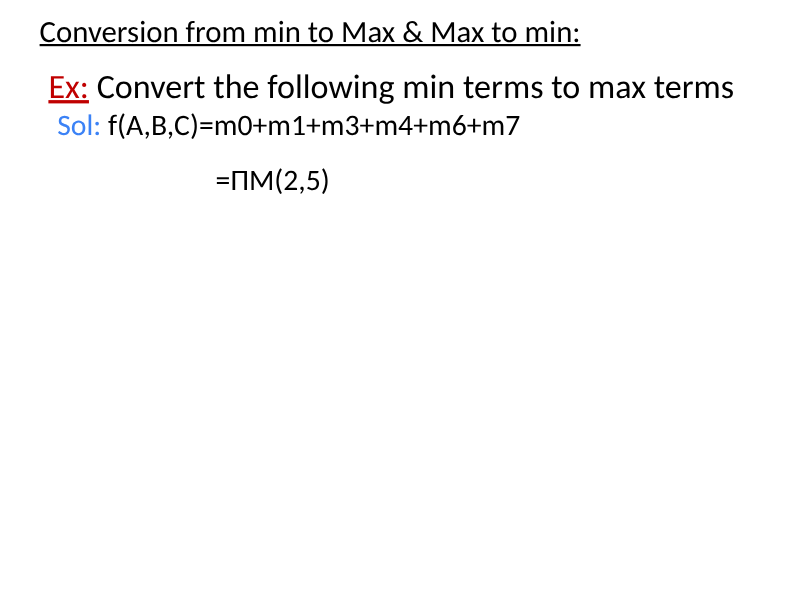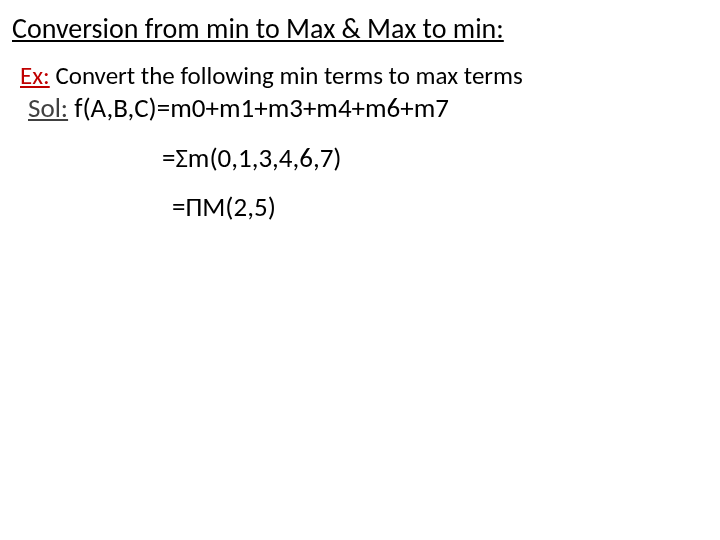--- a/index.html
+++ b/index.html
@@ -9,31 +9,31 @@
     height: 540px;
     background: #ffffff;
     font-family: Calibri, Arial, sans-serif;
     color: #000000;
   }
   .slide {
     position: relative;
     width: 720px;
     height: 540px;
     box-sizing: border-box;
-    padding: 10px 20px 20px 12px;
+    padding: 10px 20px 20px 36px;
   }
   .title {
     font-size: 28px;
     color: #000000;
     margin: 2px 0 14px 0;
     line-height: 1.2;
   }
   .title .u { text-decoration: underline; }
   .ex-line {
-    font-size: 25px;
+    font-size: 31px;
     color: #000000;
     margin: 0 0 0 8px;
     line-height: 1.25;
   }
   .ex-label {
     color: #c00000;
     text-decoration: underline;
   }
   .eq-line {
     font-size: 27px;
@@ -41,22 +41,21 @@
     margin: 0 0 14px 8px;
     line-height: 1.25;
   }
   .sol-line {
     font-size: 27px;
     color: #000000;
     margin: 0 0 16px 16px;
     line-height: 1.25;
   }
   .sol-label {
-    color: #404040;
-    text-decoration: underline;
+    color: #3b82f6;
   }
   .step1 {
     font-size: 27px;
     color: #000000;
     margin: 0 0 2px 150px;
     line-height: 1.25;
   }
   .step2 {
     font-size: 27px;
     color: #000000;
@@ -73,16 +72,15 @@
 </div>
 
 <div class="ex-line">
   <span class="ex-label">Ex:</span><span> Convert the following min terms to max terms</span>
 </div>
 
 <div class="sol-line">
   <span class="sol-label">Sol:</span><span> f(A,B,C)=m0+m1+m3+m4+m6+m7</span>
 </div>
 
-<div class="step1">=Σm(0,1,3,4,6,7)</div>
 <div class="step2">=ΠM(2,5)</div>
 
 </div>
 
 </body></html>

